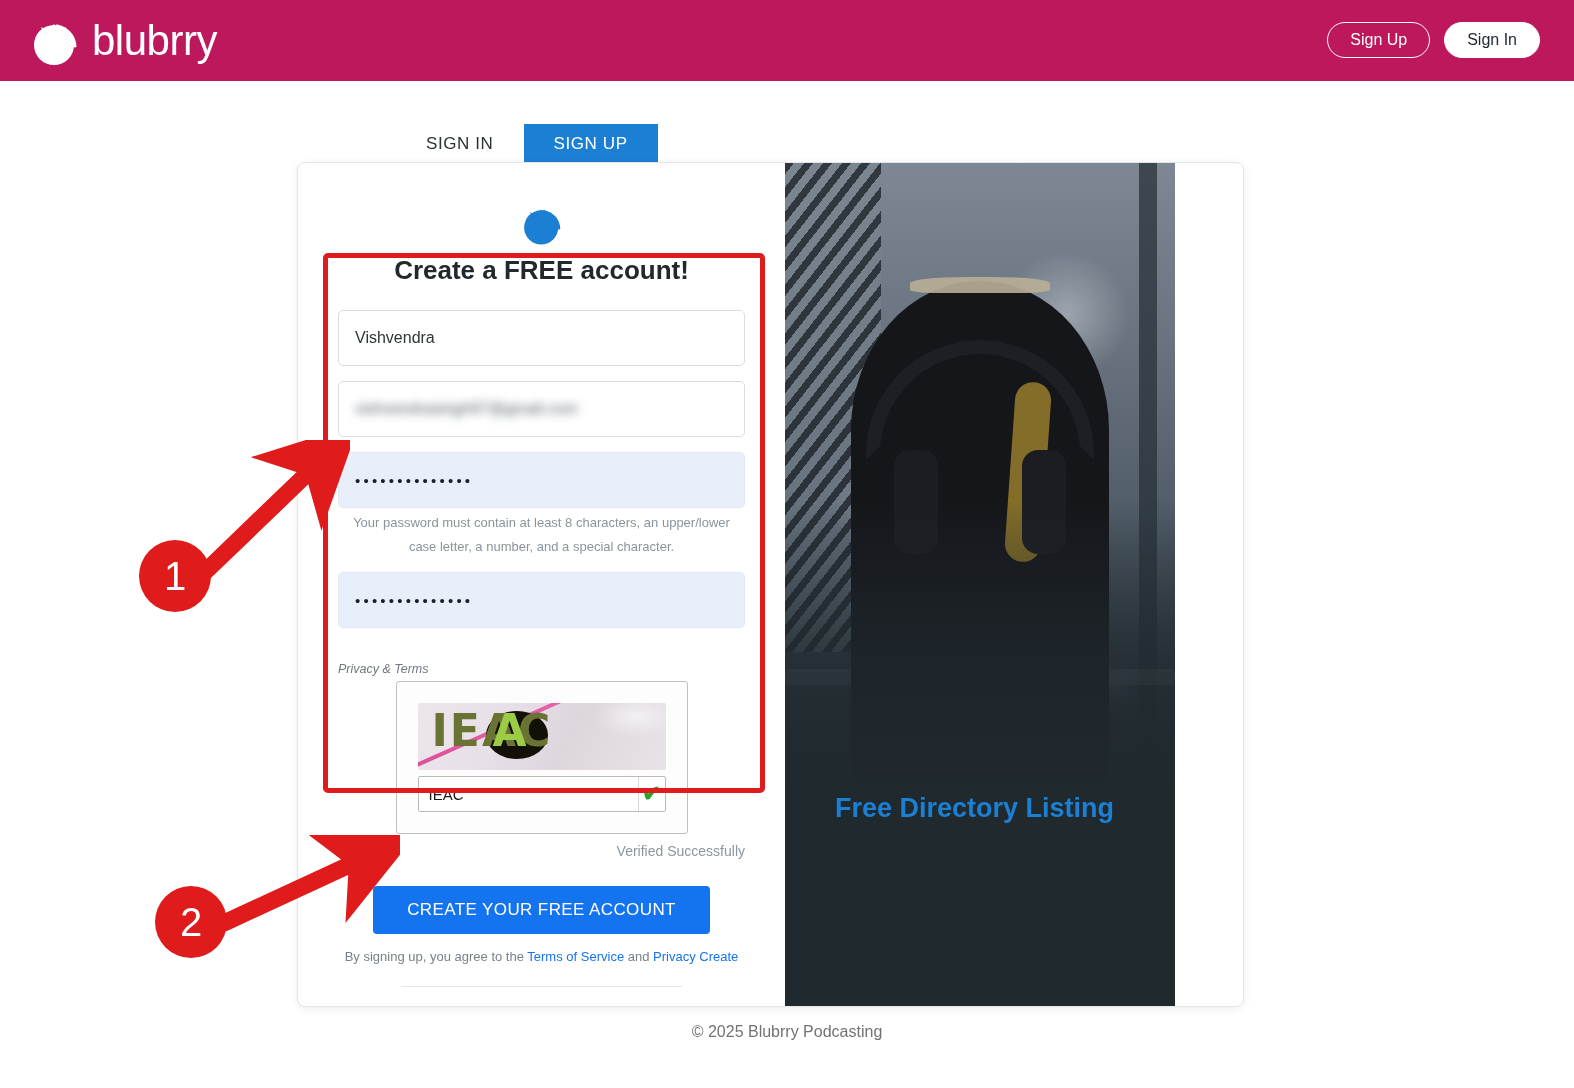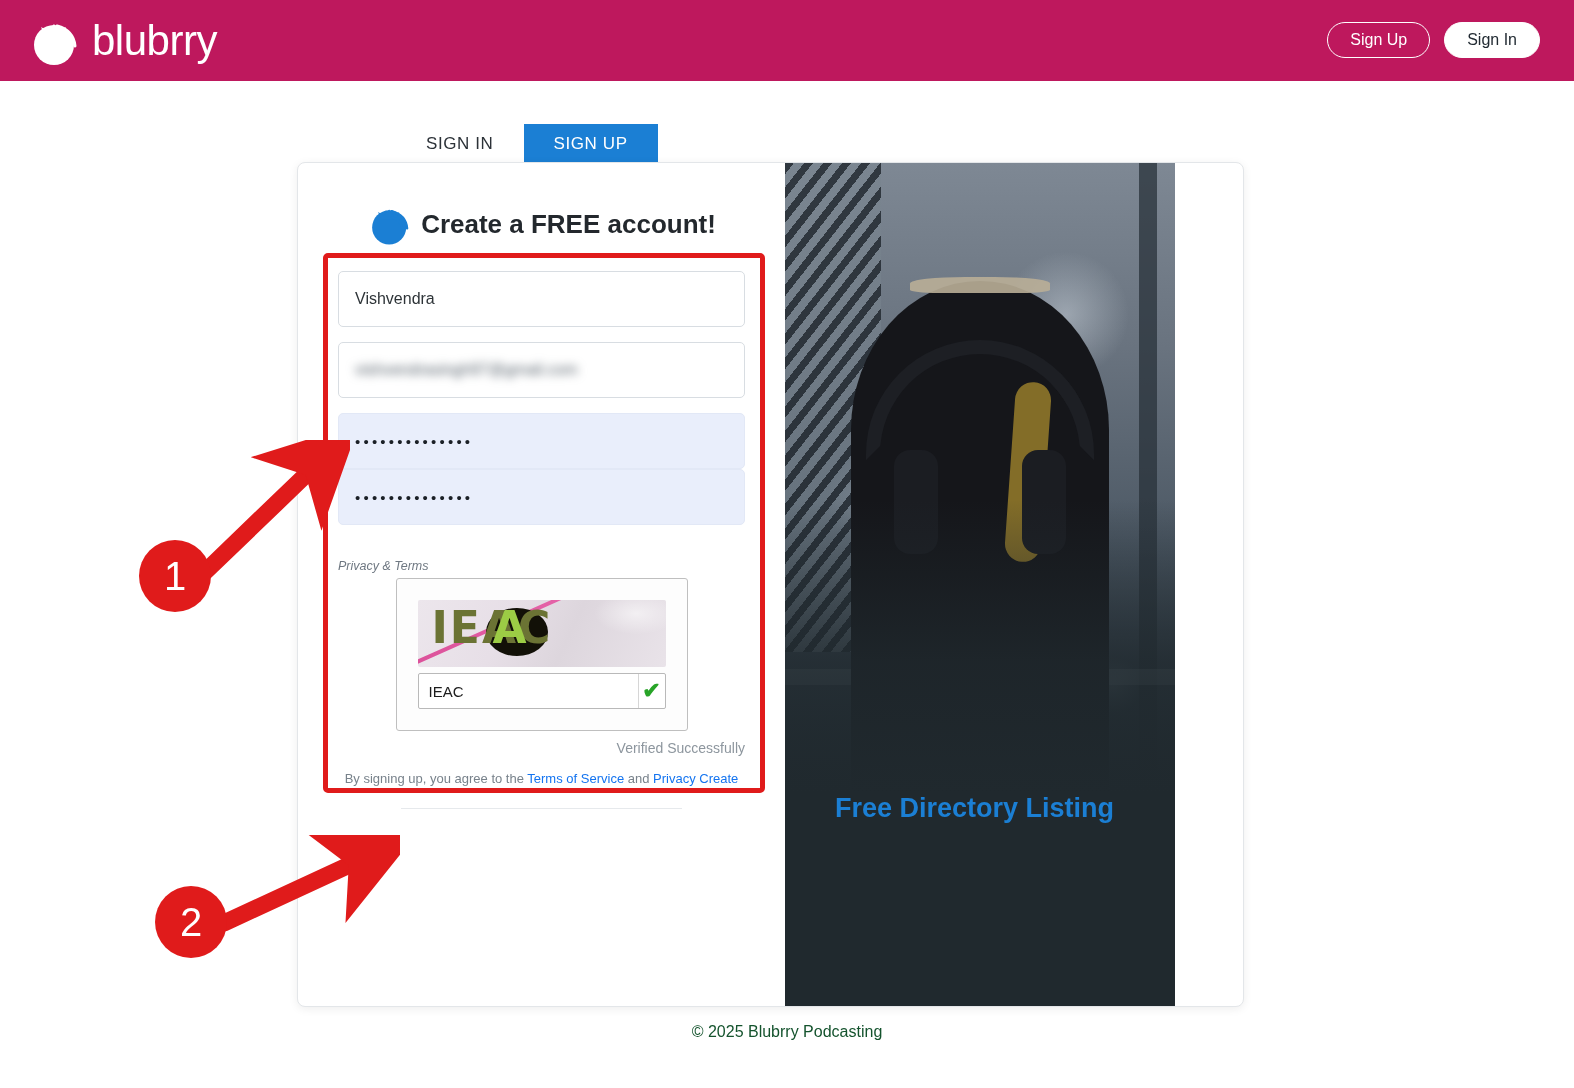--- a/index.html
+++ b/index.html
@@ -67,21 +67,21 @@
     border-radius: 8px;
     box-shadow: 0 2px 10px rgba(0,0,0,0.07);
     overflow: hidden;
     display: flex;
   }
   .card-left { width: 487px; position: relative; padding-top: 22px; }
   .card-right { width: 390px; position: relative; background: #20292e; }
 
   .create-head {
     display: flex; align-items: center; justify-content: center;
-    gap: 8px; margin-top: 16px;
+    gap: 8px; margin-top: 16px; flex-direction: column;
   }
   .head-mark { width: 46px; height: 46px; position: relative; }
   .head-text { font-size: 26px; font-weight: 700; color: #23282d; }
 
   
   .form { padding: 0 40px; margin-top: 24px; }
   .field {
     width: 100%; height: 56px;
     border: 1px solid #d8dde2; border-radius: 5px;
     background: #ffffff; color: #2e3438;
@@ -277,21 +277,21 @@
     margin-bottom: 12px;
   }
   .promo-body {
     color: #c9cfd4; font-size: 26px; line-height: 1.6;
     font-weight: 400;
   }
 
   
   .footer {
     position: absolute; left: 0; right: 0; top: 1023px;
-    text-align: center; font-size: 16px; color: #14532d;
+    text-align: center; font-size: 16px; color: #737373;
   }
 
   
   .anno-box {
     position: absolute; left: 323px; top: 253px;
     width: 442px; height: 540px;
     border: 5px solid #e01b1b; border-radius: 5px;
     pointer-events: none; z-index: 40;
   }
   .anno-badge {
@@ -352,20 +352,21 @@
       <input class="field" type="text" value="Vishvendra" style="">
 
       <div class="field field-blurred">
         <span class="blur-text">vishvendrasingh97@gmail.com</span>
       </div>
 
       <div class="dots-row">
         <span class="dots">••••••••••••••</span>
       </div>
 
+      <div class="hint">Your password must contain at least 8 characters, an upper/lower case letter, a number, and a special character.</div>
 
       <div class="dots-row">
         <span class="dots">••••••••••••••</span>
       </div>
 
       
       <div class="captcha-zone">
         <div class="privacy-terms">Privacy &amp; Terms</div>
         <div class="captcha-box">
           <div class="captcha-img">
@@ -375,20 +376,23 @@
             <div class="captcha-hi" style="left:75px; top:4px;">A</div>
           </div>
           <div class="captcha-input-row">
             <input class="captcha-input" type="text" value="IEAC" style="">
             <div class="captcha-check">✔</div>
           </div>
         </div>
         <div class="verified">Verified Successfully</div>
       </div>
 
+      <div class="cta-wrap">
+        <button class="cta">CREATE YOUR FREE ACCOUNT</button>
+      </div>
 
       <div class="legal">
         <span>By signing up, you agree to the </span><a href="#">Terms of Service</a><span> and </span><a href="#">Privacy Create</a>
       </div>
 
       <div class="divider"></div>
 
     </div>
   </div>
 

